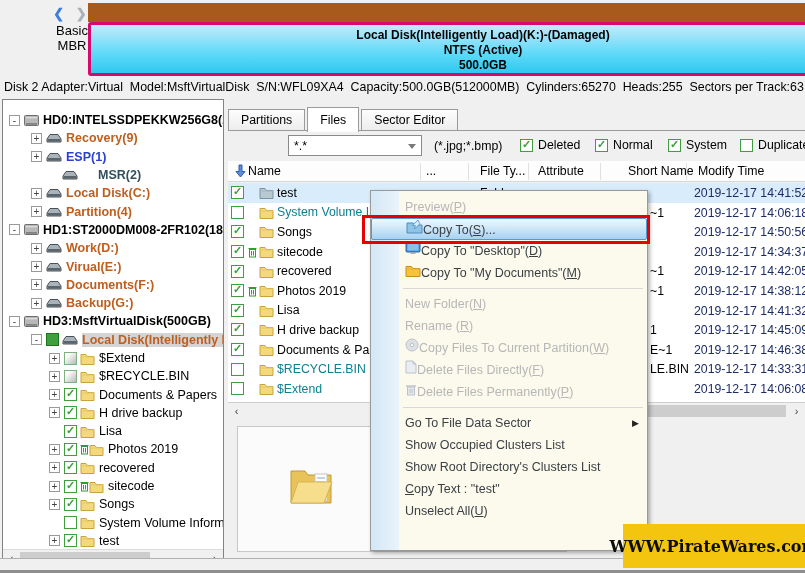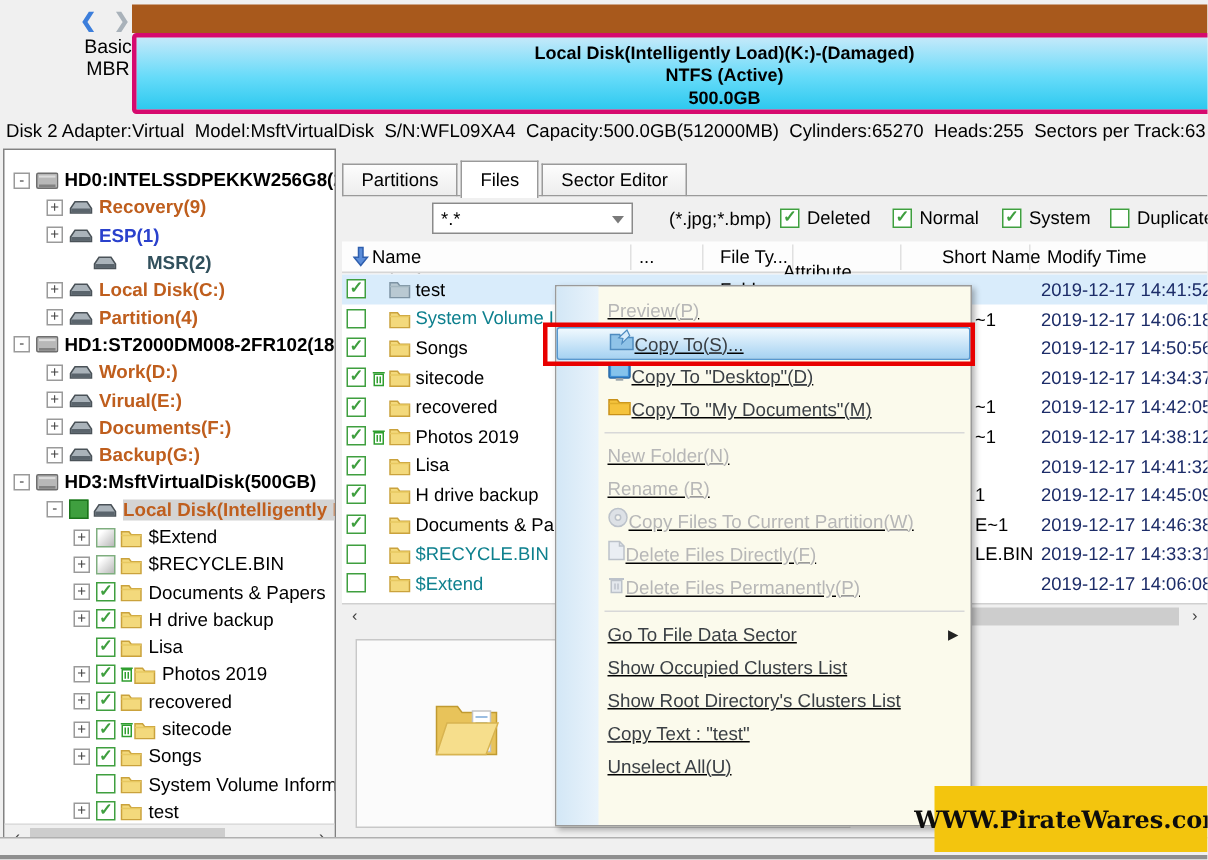--- a/index.html
+++ b/index.html
@@ -42,21 +42,21 @@
   
   #right-panel { position:absolute; left:228px; top:97px; width:577px; height:461px; }
   #tabs { position:absolute; left:0; top:10px; height:24px; display:flex; }
   .tab { height:22px; margin-top:2px; padding:3px 12px 0; font-size:12.3px; color:#000; background:linear-gradient(#fdfdfd,#ececec); border:1px solid #9a9a9a; border-bottom:none; margin-right:2px; }
   .tab.active { height:25px; margin-top:0; padding-top:5px; background:#fff; position:relative; z-index:2; }
   #tabline { position:absolute; left:0; top:33px; width:577px; height:1px; background:#9a9a9a; }
   #filter-row { position:absolute; left:0; top:34px; width:577px; height:29px; background:#f0f0f0; font-size:12.3px; }
   #filter-label { position:absolute; left:22px; top:8px;margin-top:32px; }
   #name-combo { position:absolute; left:60px; top:4px; width:134px; height:21px; background:#fff; border:1px solid #8a8a8a; font-size:12.3px; padding:3px 18px 0 5px; }
   #combo-arrow { position:absolute; right:5px; top:8px; width:0; height:0; border-left:4px solid transparent; border-right:4px solid transparent; border-top:5px solid #7a7a7a; }
-  #filter-hint { position:absolute; left:218px; top:8px; }
+  #filter-hint { position:absolute; left:206px; top:8px; }
   .fcb { position:absolute; top:7px; display:flex; align-items:center; gap:5px; }
   .fcb .cb { margin-right:0; }
 
   #col-header { position:absolute; left:0; top:64px; width:577px; height:21px; background:#fdfdfd; border-bottom:1px solid #d6d6d6; font-size:12.3px; color:#000; }
   #col-header span { position:absolute; top:3px; }
   .colsep { position:absolute; top:2px; width:1px; height:17px; background:#e0e0e0; }
   #sort-icon { position:absolute; left:7px; top:3px; }
 
   #file-list { position:absolute; left:0; top:86px; width:577px; height:219px; background:#fff; }
   .frow { position:relative; display:flex; align-items:center; height:19.6px; font-size:12.3px; color:#000; white-space:nowrap; padding-left:3px; }
@@ -72,21 +72,21 @@
   #preview-panel { position:absolute; left:0; top:322px; width:577px; height:136px; background:#f0f0f0; }
   #preview-box { position:absolute; left:9px; top:7px; width:330px; height:126px; background:#fbfbfb; border:1px solid #c8c8c8; }
   #preview-box svg { position:absolute; left:50px; top:36px; }
 
   #status-bar { position:absolute; left:0; top:558px; width:805px; height:12px; background:#f0f0f0; border-top:1px solid #b0b0b0; }
   #win-bottom { position:absolute; left:0; top:570px; width:805px; height:3px; background:#8f8f8f; }
 
   
   #context-menu { position:absolute; left:370px; top:190px; width:278px; height:361px; background:var(--menu-bg); border:1px solid #9a9a9a; box-shadow:2px 2px 4px rgba(0,0,0,.3); z-index:40; }
   #menu-gutter { position:absolute; left:0; top:0; bottom:0; width:28px; background:linear-gradient(to right,#d3e7f6,#e9f3fb); }
-  #menu-items { position:absolute; inset:0; padding-top:5px;text-decoration:underline; }
+  #menu-items { position:absolute; inset:0; padding-top:5px; }
   .mitem { position:relative; height:22px; line-height:22px; padding-left:34px; font-size:12.5px; color:#3a3f44; white-space:nowrap; }
   .mitem.disabled { color:#b7b7b7; }
   .mitem.hl { background:linear-gradient(#f0f9fe,#a6d2f2); border:1px solid var(--highlight-border); border-radius:2px; line-height:20px; }
   .mitem .subarrow { position:absolute; right:8px; top:0; font-size:9px; color:#222; }
   .msep { height:9px; position:relative; }
   .msep::after { content:""; position:absolute; left:32px; right:4px; top:4px; height:1px; background:#d8d8d8; }
   #red-annotation { position:absolute; left:-9px; top:24px; width:288px; height:29px; border:3px solid var(--accent-red); z-index:45; pointer-events:none; }
 
   
   #watermark { position:absolute; left:623px; top:524px; width:182px; height:44px; background:var(--watermark-bg); z-index:60;
@@ -434,21 +434,21 @@
         </svg>
       <div class="colsep" style="left:192px"></div>
       <div class="colsep" style="left:240px"></div>
       <div class="colsep" style="left:300px"></div>
       <div class="colsep" style="left:372px"></div>
       <div class="colsep" style="left:458px"></div>
 
     <span style="left: 20px;">Name</span>
         <span style="left: 198px;">...</span>
         <span style="left: 252px;">File Ty...</span>
-        <span style="left: 294px; margin-top: 10px;">Attribute</span>
+        <span style="left: 310px;">Attribute</span>
         <span style="left: 400px;">Short Name</span>
         <span style="left: 470px;">Modify Time</span>
       </div>
 
     <div id="file-list">
         <div class="frow sel">
           <span class="cb checked"></span>
           <span class="slot"></span>
           <span style="display: inline-flex; align-items: center;">
             <svg width="15" height="13" viewBox="0 0 15 13">

